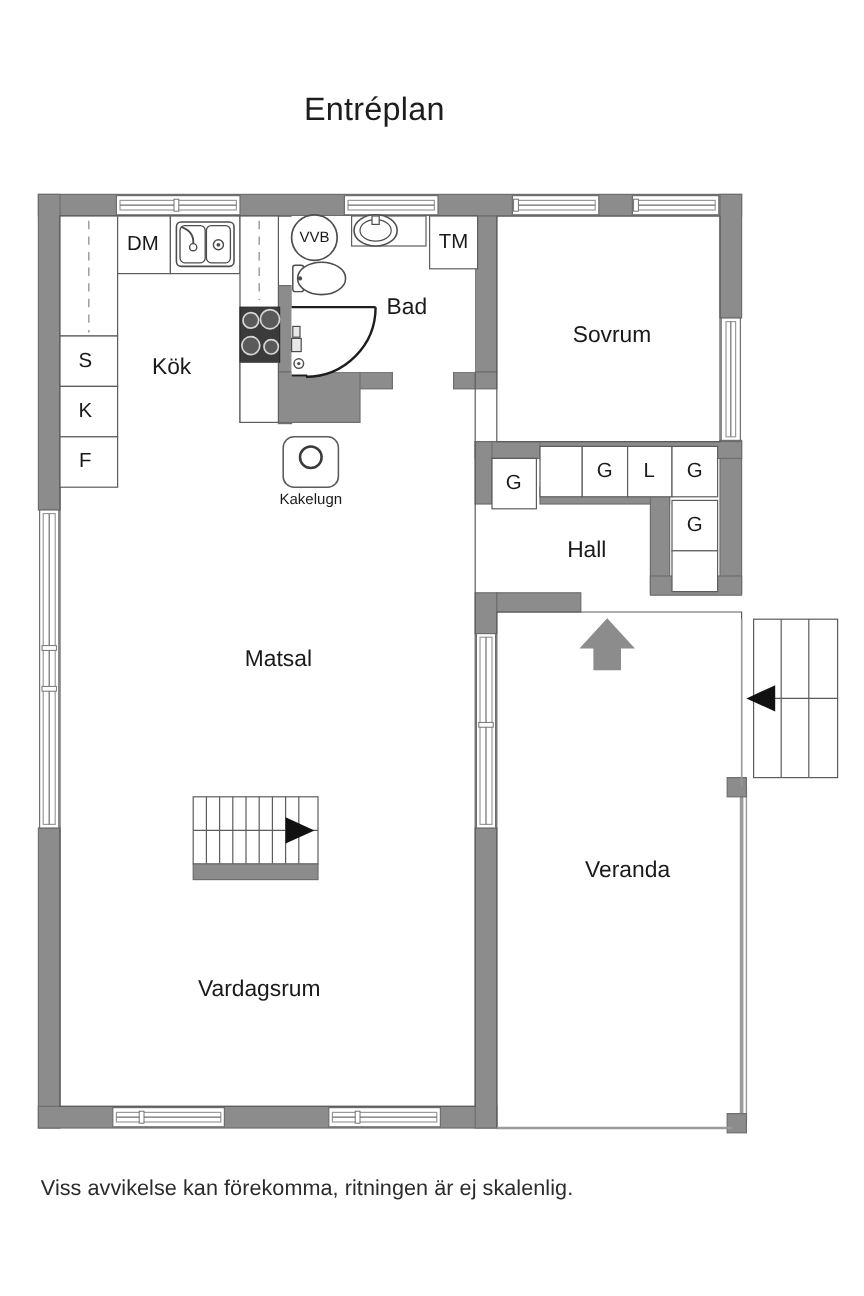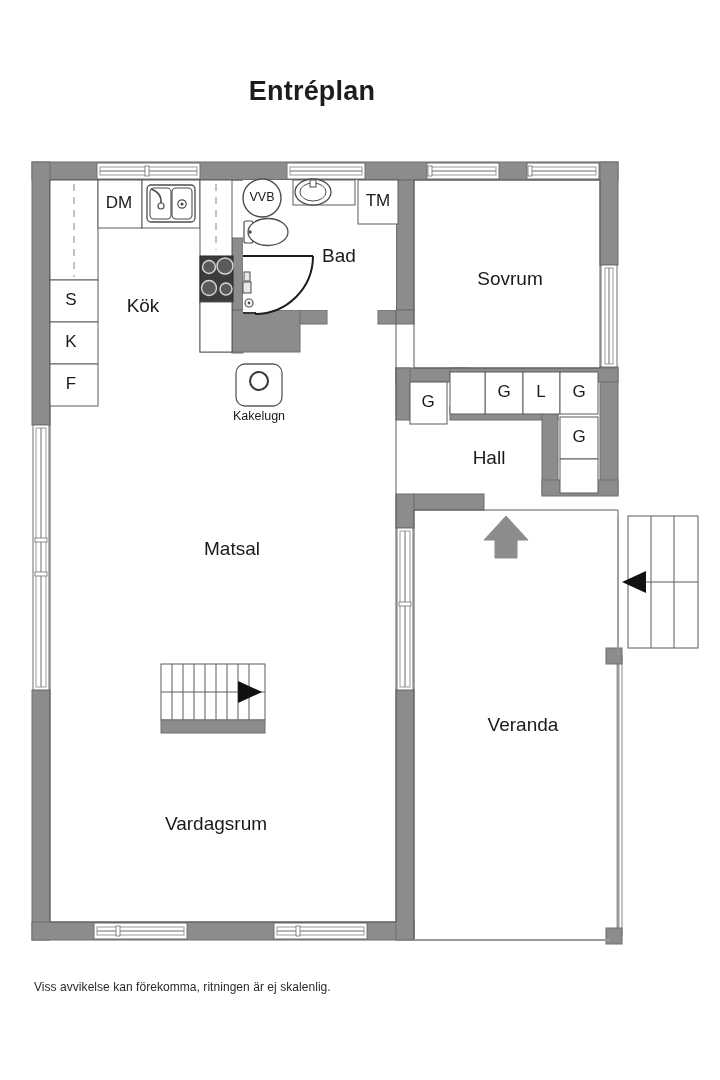--- a/index.html
+++ b/index.html
@@ -20,29 +20,29 @@
     width: 720px;
     height: 1080px;
   }
   #plan-title {
     position: absolute;
     top: 76px;
     left: 0;
     width: 624px;
     text-align: center;
     font-size: 27px;
-    font-weight: 700;
+    font-weight: 400;
     letter-spacing: 0.2px;
     color: #1d1d1d;
   }
   #plan-footnote {
     position: absolute;
     top: 980px;
     left: 34px;
-    font-size: 12px;
+    font-size: 18px;
     color: #2b2b2b;
     letter-spacing: 0.05px;
   }
   #plan-svg-wrap {
     position: absolute;
     top: 0;
     left: 0;
     width: 720px;
     height: 1080px;
   }

